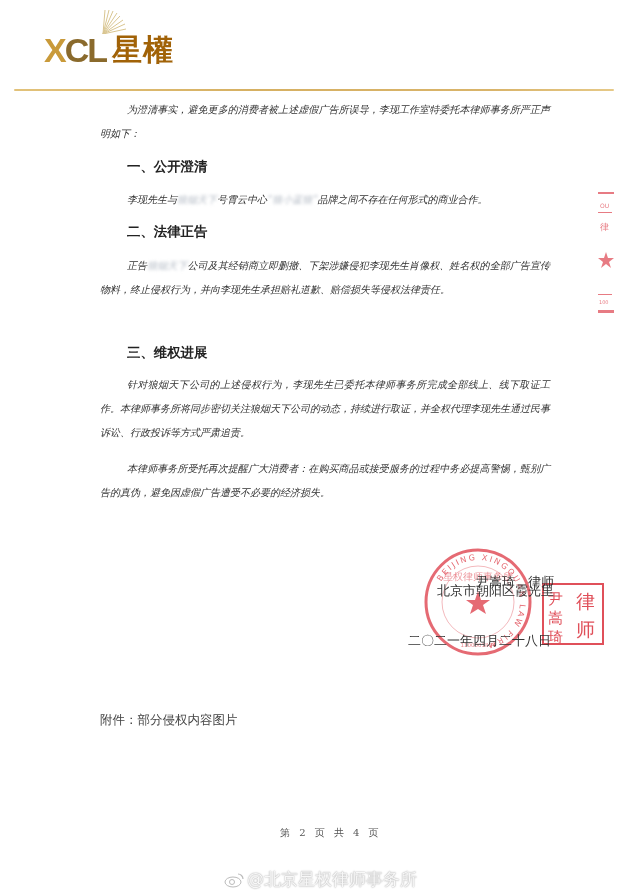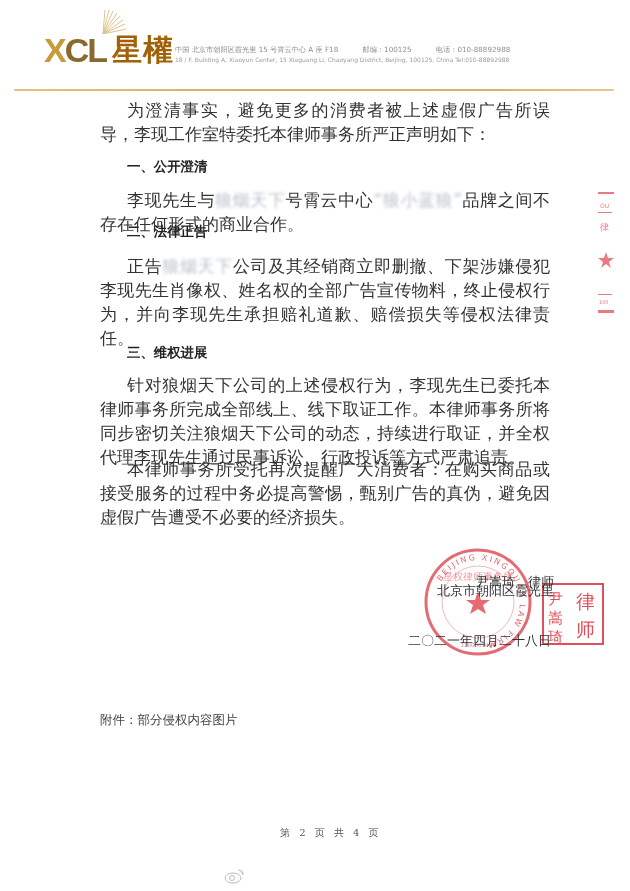--- a/index.html
+++ b/index.html
@@ -12,21 +12,21 @@
   .logo-xc { font-family: "Liberation Sans", sans-serif; font-weight: bold; font-size: 34px; color: #8a6a2c; letter-spacing: -2px; line-height: 36px; position: relative; }
   .logo-xc .x { color: #c99a3a; }
   .logo-rays { position: absolute; left: 55px; top: -14px; width: 28px; height: 26px; }
   .logo-cn { font-size: 30px; color: #a16207; font-weight: bold; margin-left: 6px; line-height: 36px; letter-spacing: 1px; }
   .addr { position: absolute; left: 175px; top: 45px; font-size: 7.2px; color: #8f8f8f; line-height: 10px; white-space: nowrap; }
   .addr .row1 span { margin-right: 22px; }
   .addr .row1 span:last-child { margin-right: 0; }
   .addr .row2 { font-size: 6px; color: #9c9c9c; }
   .gold-rule { position: absolute; left: 14px; top: 89px; width: 600px; height: 2px; background: linear-gradient(to right, #e2c27a, #d6b062 40%, #d9b46a 80%, #e6c987); border-radius: 1px; }
 
-  .body-text { position: absolute; left: 100px; width: 450px; font-size: 17px; line-height: 24px; color: #333; }
+  .body-text { position: absolute; left: 100px; width: 450px; font-size: 10px; line-height: 24px; color: #333; font-style: italic; }
   .para { margin: 0; text-indent: 27px; text-align: justify; }
   .heading { position: absolute; left: 127px; font-size: 13.4px; font-weight: bold; color: #222; }
   .blur { color: #b5bcc6; filter: blur(1.6px); }
 
   .stamp-round { position: absolute; left: 423px; top: 547px; width: 110px; height: 110px; }
   .stamp-square { position: absolute; left: 542px; top: 583px; width: 62px; height: 62px; border: 2px solid #e0505a; box-sizing: border-box; color: #e0505a; font-size: 19px; line-height: 28px; }
   .stamp-square span { position: absolute; }
   .side-stamp { position: absolute; left: 594px; top: 190px; width: 22px; height: 130px; }
 
   .sign { position: absolute; font-size: 13px; color: #333; white-space: nowrap; }
@@ -46,28 +46,20 @@
         <line x1="4" y1="26" x2="14" y2="3"></line>
           <line x1="4" y1="26" x2="18" y2="5"></line>
         <line x1="4" y1="26" x2="21" y2="8"></line>
           <line x1="4" y1="26" x2="24" y2="12"></line>
         <line x1="4" y1="26" x2="26" y2="16"></line>
           <line x1="4" y1="26" x2="27" y2="21"></line>
       </g>
     </svg>
     <span class="logo-xc"><span class="x">X</span><span>C</span><span>L</span></span>
     <span class="logo-cn">星權</span>
-  </div>
-  <div class="addr">
-    <div class="row1">
-      <span>中国 北京市朝阳区霞光里 15 号霄云中心 A 座 F18</span>
-      <span>邮编：100125</span>
-      <span>电话：010-88892988</span>
-    </div>
-    <div class="row2">18 / F. Building A, Xiaoyun Center, 15 Xiaguang Li, Chaoyang District, Beijing, 100125, China Tel:010-88892988</div>
   </div>
   <div class="gold-rule"></div>
 </div>
 
 <div class="body-text" style="top:98px;">
   <p class="para">为澄清事实，避免更多的消费者被上述虚假广告所误导，李现工作室特委托本律师事务所严正声明如下：</p>
 </div>
 
 <div class="heading" style="top:158px;font-family:Liberation Mono, monospace;">一、公开澄清</div>
 <div class="body-text" style="top:188px;">
@@ -133,13 +125,14 @@
 <div class="attach">附件：部分侵权内容图片</div>
 
 <div class="pagenum">第 2 页 共 4 页</div>
 
 <div class="watermark">
   <svg width="20" height="16" viewBox="0 0 20 16">
     <ellipse cx="9" cy="10" rx="8" ry="5" fill="#fff" stroke="#bbb" stroke-width="1"></ellipse>
     <circle cx="8" cy="10" r="2.5" fill="none" stroke="#bbb" stroke-width="1"></circle>
     <path d="M14 2 a5 5 0 0 1 5 5" fill="none" stroke="#bbb" stroke-width="1.2"></path>
   </svg>
+  <span>@北京星权律师事务所</span>
 </div>
 
 </body></html>

